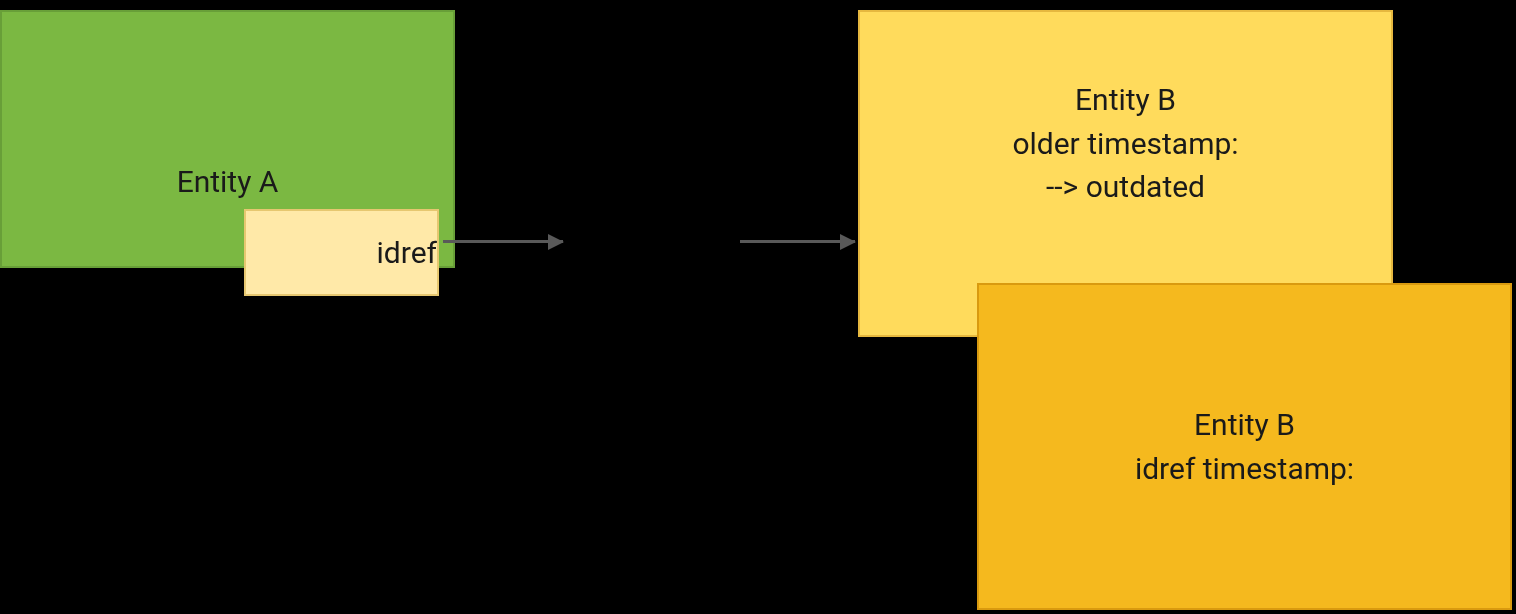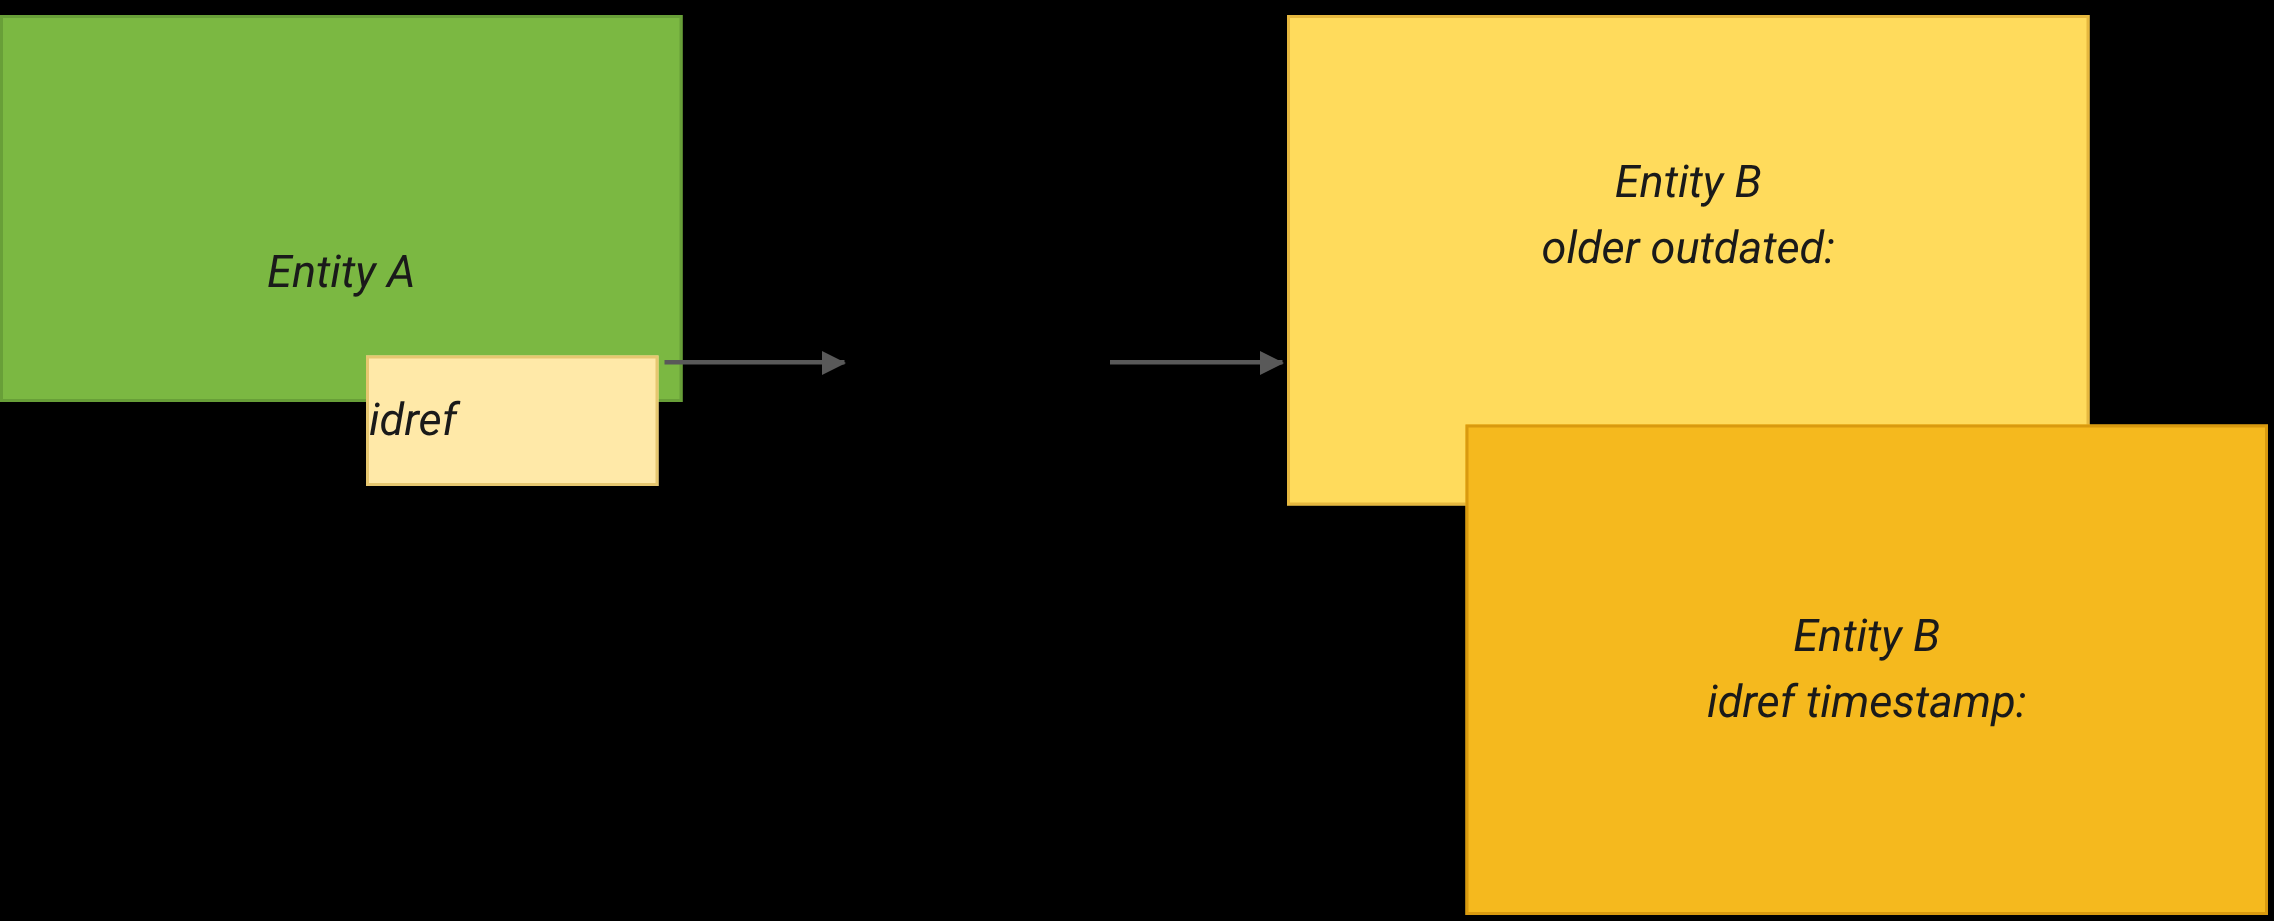--- a/index.html
+++ b/index.html
@@ -1,19 +1,18 @@
 <!DOCTYPE html>
 <html><head>
   <meta charset="utf-8">
   <style>
     * {
       margin: 0;
       padding: 0;
       box-sizing: border-box;
-      font-style: italic;
     }
     body {
       font-family: -apple-system, BlinkMacSystemFont, 'Segoe UI', Roboto, Helvetica, Arial, sans-serif;
       width: 1516px;
       height: 614px;
       position: relative;
       background: #000;
     }
     .entity-a {
       position: absolute;
@@ -35,24 +34,23 @@
     .idref-box {
       position: absolute;
       left: 242px;
       top: 197px;
       width: 195px;
       height: 87px;
       background: #FFE9A8;
       border: 2px solid #E6C770;
       display: flex;
       align-items: center;
-      justify-content: flex-start;
+      justify-content: flex-end;
       font-size: 30px;
       color: #1a1a1a;
-      margin-top: 28px;
     }
     .entity-b-old {
       position: absolute;
       left: 858px;
       top: 10px;
       width: 535px;
       height: 327px;
       background: #FFDB5C;
       border: 2px solid #E6B83F;
       display: flex;
@@ -118,19 +116,20 @@
   <div class="idref-box">
     <span>idref</span>
   </div>
 </div>
 
 <div class="arrow arrow-1"></div>
 <div class="arrow arrow-2"></div>
 
 <div class="entity-b-old">
   <div>Entity B</div>
-  <div>older outdated:</div>
+  <div>older timestamp:</div>
+  <div>--&gt; outdated</div>
 </div>
 
 <div class="entity-b-new">
   <div>Entity B</div>
   <div>idref timestamp:</div>
 </div>
 
 </body></html>

